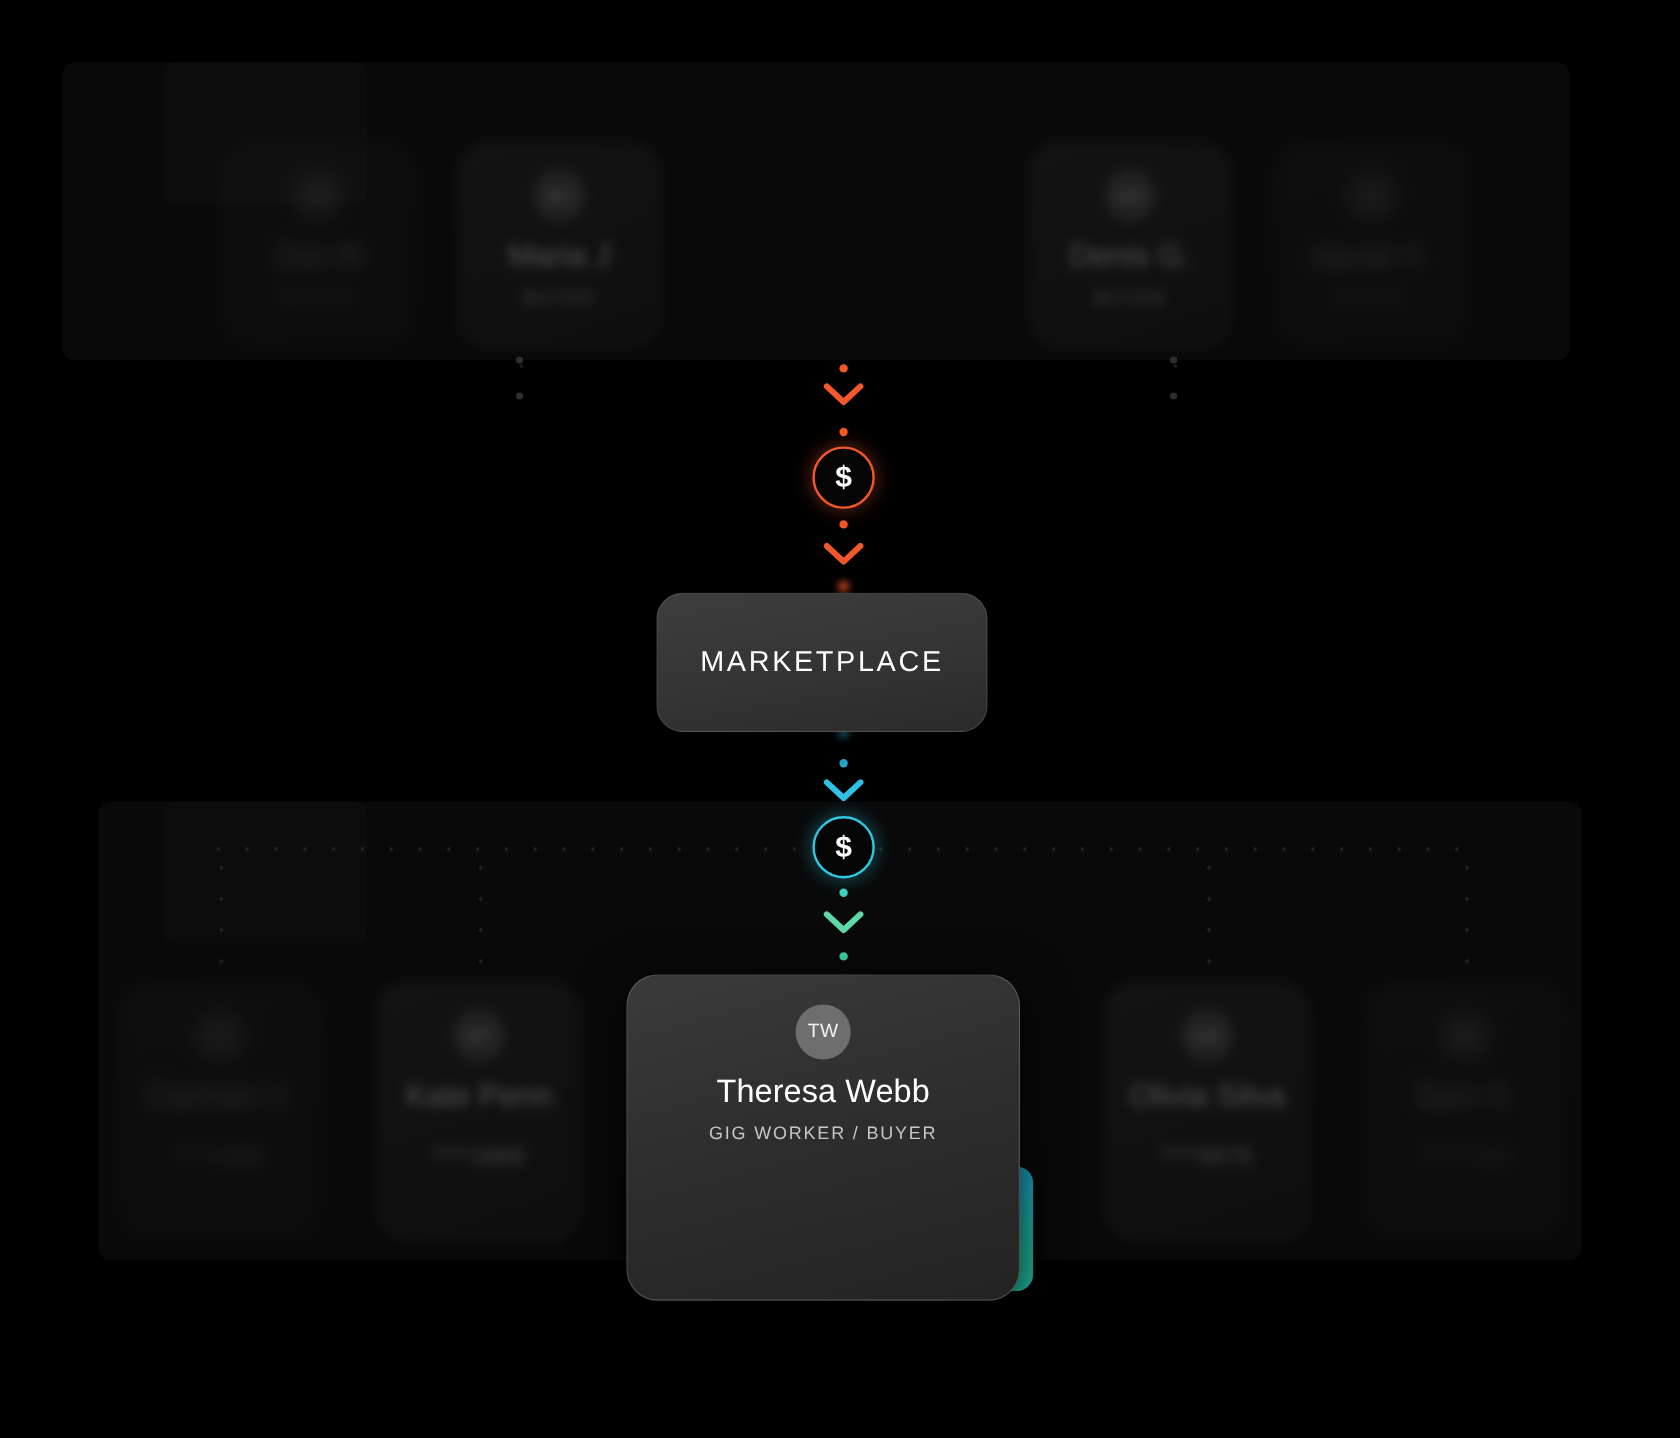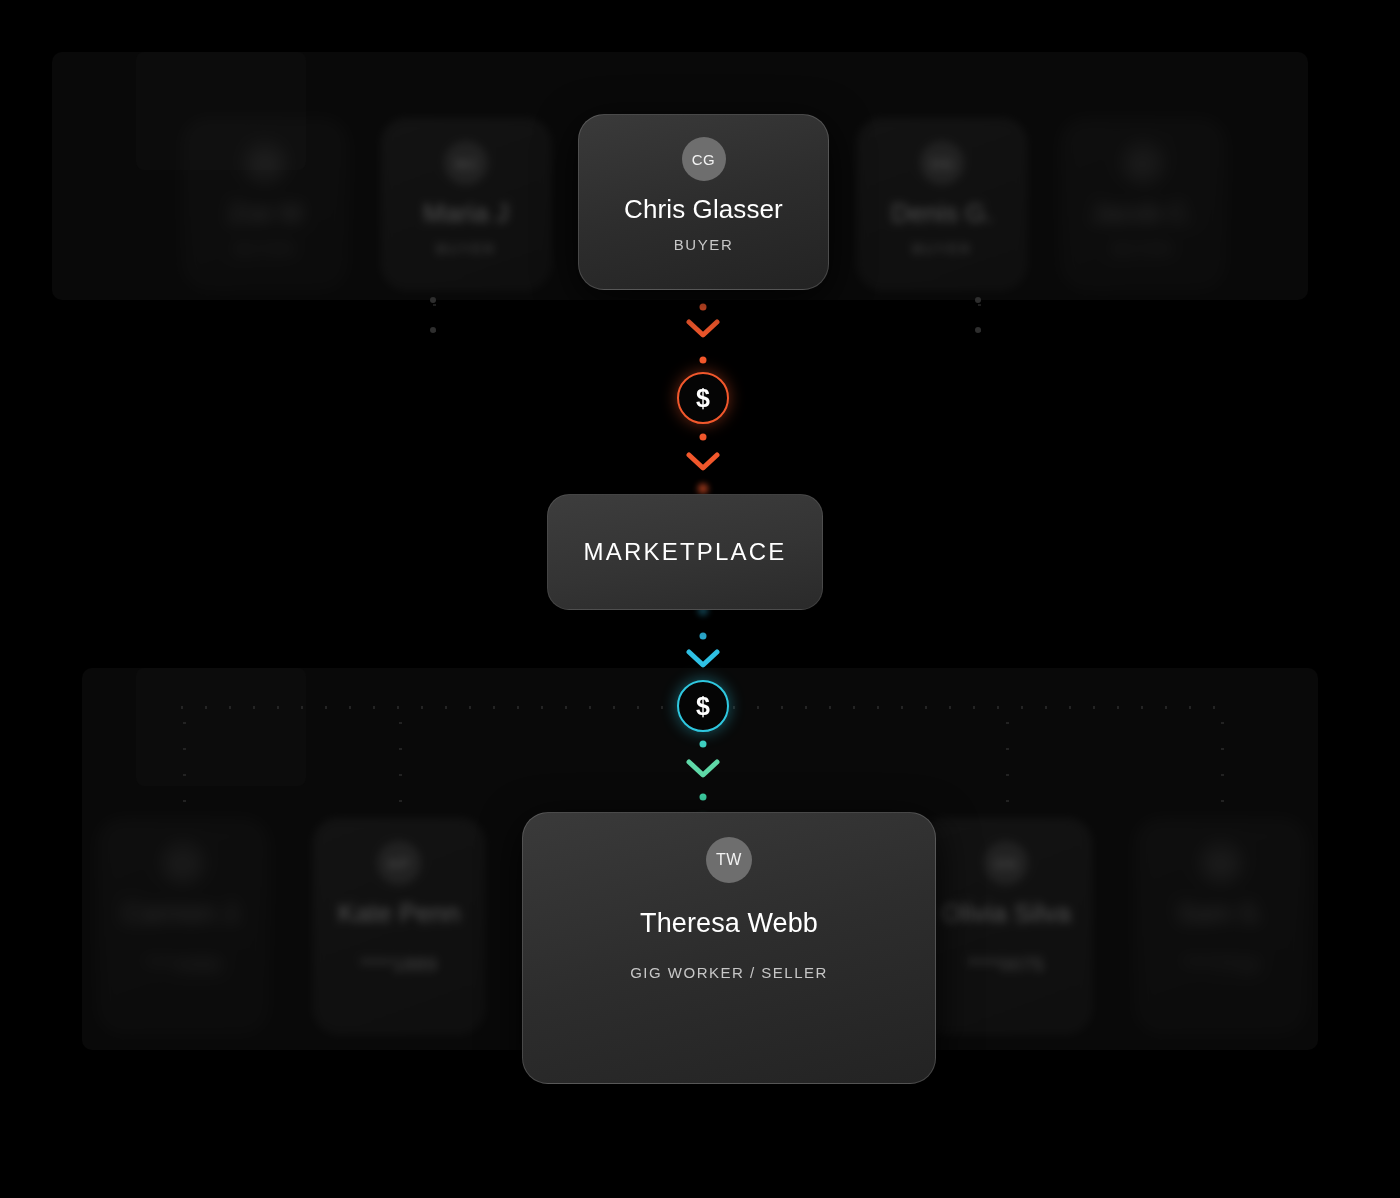--- a/index.html
+++ b/index.html
@@ -130,21 +130,21 @@
   
   .c-zoe    { left: 182px;  top: 118px; width: 166px; height: 172px; }
   .c-maria  { left: 381px;  top: 118px; width: 170px; height: 172px; }
   .c-chris  { left: 578px;  top: 114px; width: 251px; height: 176px; }
   .c-denis  { left: 857px;  top: 118px; width: 170px; height: 172px; }
   .c-jacob  { left: 1060px; top: 118px; width: 166px; height: 172px; }
 
   
   .c-carmen { left: 97px;   top: 818px; width: 172px; height: 216px; }
   .c-kate   { left: 313px;  top: 818px; width: 172px; height: 216px; }
-  .c-theresa{ left: 522px;  top: 812px; width: 414px; height: 272px; padding-top: 24px; gap: 14px; }
+  .c-theresa{ left: 522px;  top: 812px; width: 328px; height: 272px; padding-top: 24px; }
   .c-olivia { left: 920px;  top: 818px; width: 172px; height: 216px; }
   .c-sam    { left: 1135px; top: 818px; width: 172px; height: 216px; }
 
   .c-theresa .avatar {
     width: 46px; height: 46px; font-size: 16px; margin-bottom: 12px;
   }
   .c-theresa .p-name { font-size: 27px; }
   .c-theresa .p-role { margin-top: 11px; font-size: 15px; letter-spacing: 1.5px; }
 
   
@@ -310,25 +310,20 @@
     <div class="p-name">Zoe M</div>
     <div class="p-role">BUYER</div>
   </div>
 
   <div class="card c-maria b2">
     <div class="avatar">MJ</div>
     <div class="p-name">Maria J</div>
     <div class="p-role">BUYER</div>
   </div>
 
-  <div class="card hero c-chris">
-    <div class="avatar">CG</div>
-    <div class="p-name">Chris Glasser</div>
-    <div class="p-role">BUYER</div>
-  </div>
 
   <div class="card c-denis b2">
     <div class="avatar">DG</div>
     <div class="p-name">Denis G.</div>
     <div class="p-role">BUYER</div>
   </div>
 
   <div class="card c-jacob b3">
     <div class="avatar">JC</div>
     <div class="p-name">Jacob C.</div>
@@ -347,21 +342,21 @@
 
   <div class="card c-kate b2">
     <div class="avatar">KP</div>
     <div class="p-name">Kate Penn</div>
     <div class="p-mask">****1889</div>
   </div>
 
   <div class="card hero c-theresa">
     <div class="avatar">TW</div>
     <div class="p-name">Theresa Webb</div>
-    <div class="p-role">GIG WORKER / SELLER</div>
+    <div class="p-role">GIG WORKER / BUYER</div>
   </div>
 
   <div class="card c-olivia b2">
     <div class="avatar">OS</div>
     <div class="p-name">Olivia Silva</div>
     <div class="p-mask">****0075</div>
   </div>
 
   <div class="card c-sam b3">
     <div class="avatar">SS</div>

